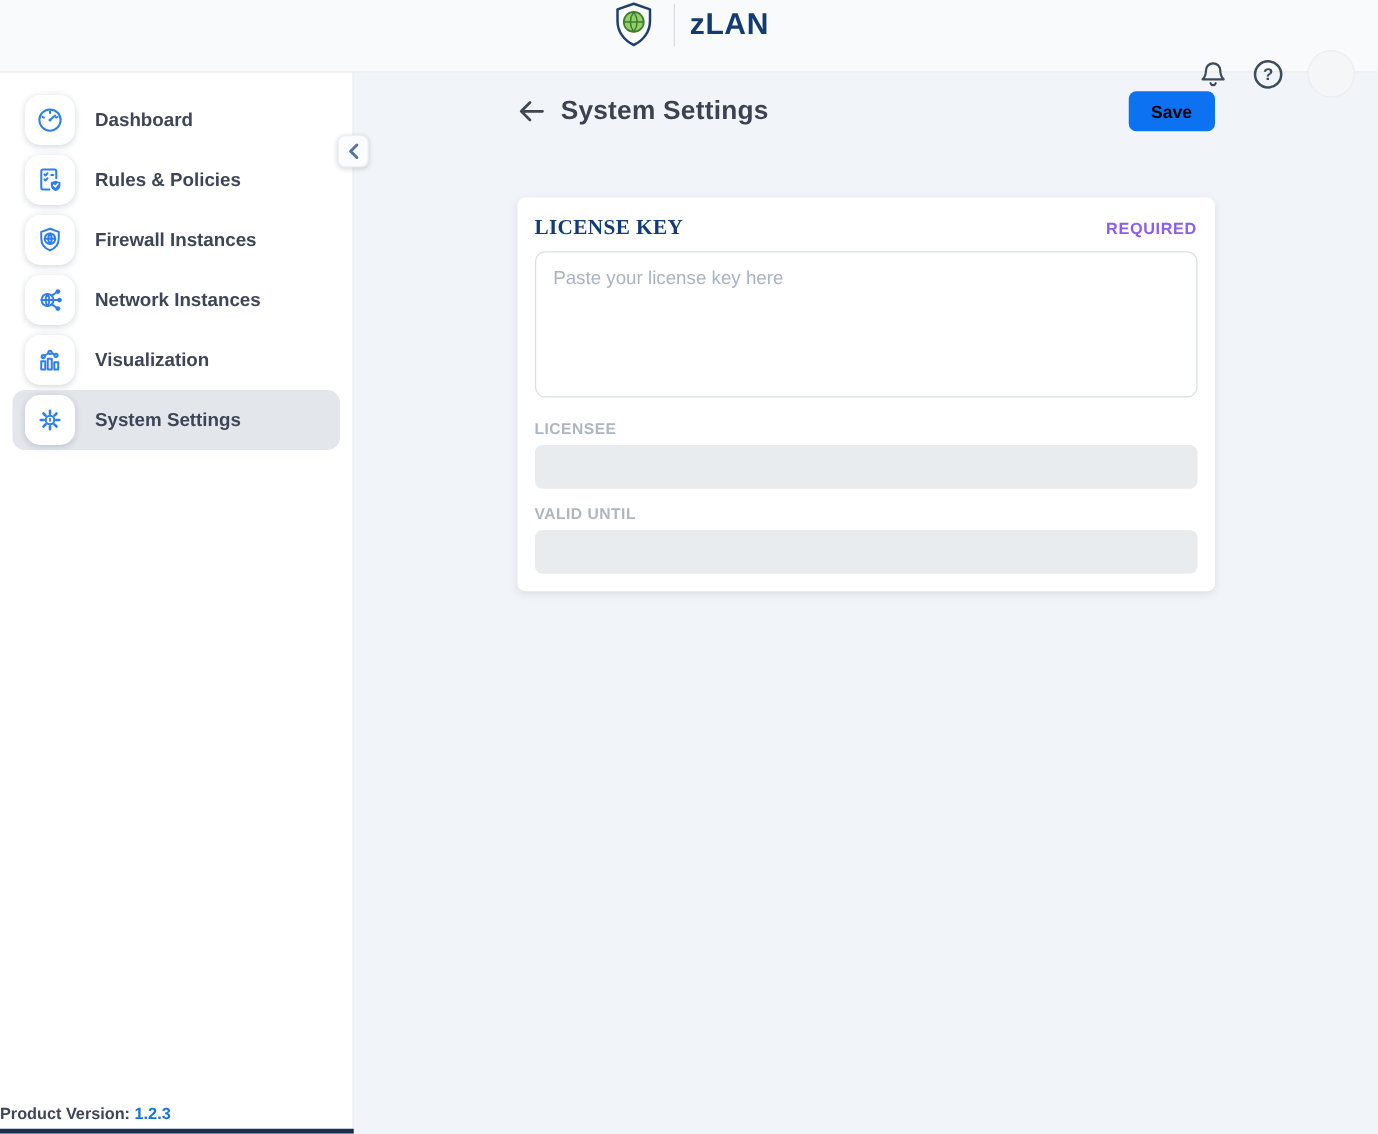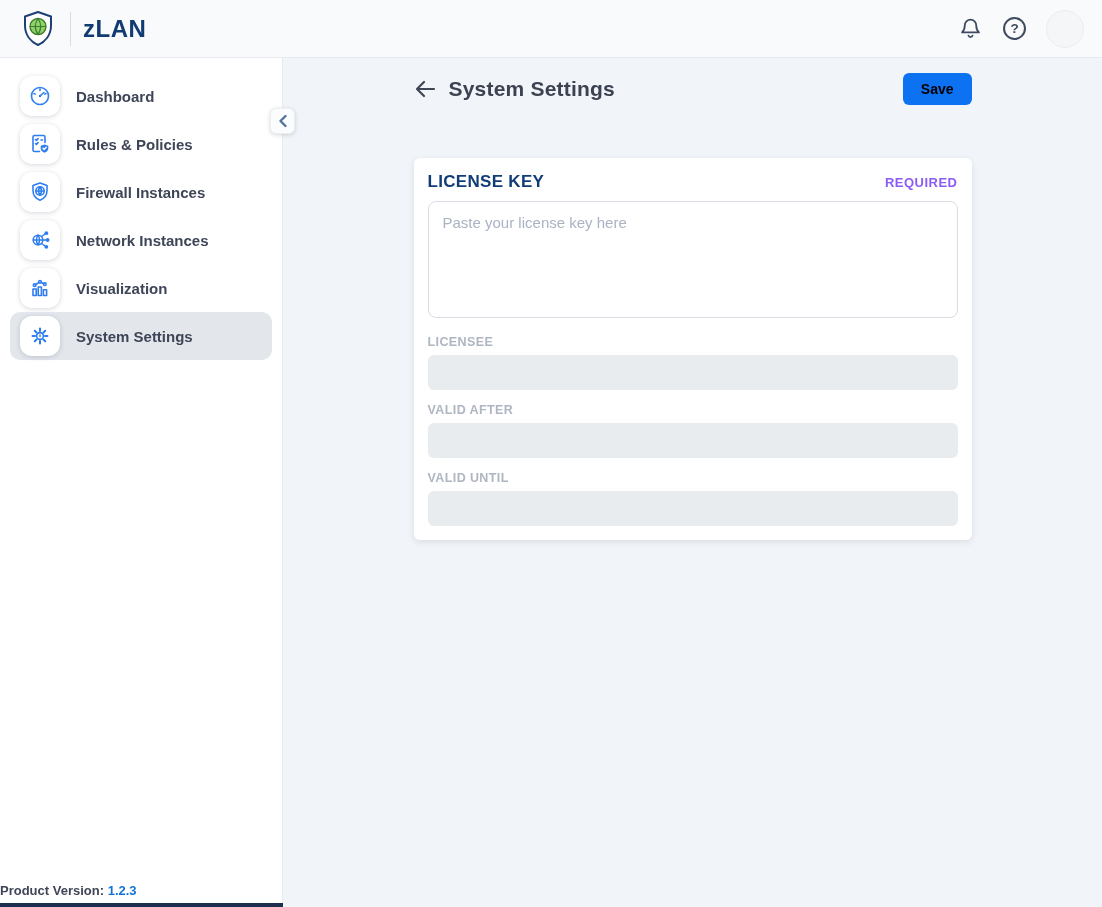--- a/index.html
+++ b/index.html
@@ -8,21 +8,21 @@
     font-family:"Liberation Sans", sans-serif;
     background:#f1f4f8;
     position:relative;
     overflow:hidden;
   }
 
   
   .app-header {
     position:absolute; top:0; left:0; right:0; height:58px;
     background:#f8fafc; border-bottom:1px solid #e7eaee;
-    display:flex; align-items:center; padding:0 18px; z-index:8;
+    display:flex; align-items:center; padding:0 18px; z-index:8;flex-direction:column;
   }
   .logo-wrap { display:flex; align-items:center; gap:12px; }
   .brand-divider { width:1px; height:34px; background:#d9dde3; }
   .brand-text {
     font-size:24px; font-weight:bold; color:#123a73; letter-spacing:.5px;
   }
   .header-actions { margin-left:auto; display:flex; align-items:center; gap:18px; }
   .header-icon-btn { background:none; border:none; cursor:pointer; display:flex; align-items:center; }
   .avatar {
     width:38px; height:38px; border-radius:50%;
@@ -73,21 +73,21 @@
     border-radius:6px; font-size:14px; font-weight:700; padding:8px 18px;
     cursor:pointer; font-family:inherit;
   }
 
   .card {
     width:558px; margin:52px auto 0; background:#ffffff; border-radius:6px;
     box-shadow:0 2px 7px rgba(25,39,60,.10); padding:14px;
   }
   .card-head { display:flex; justify-content:space-between; align-items:center; margin-bottom:9px; }
   .card-title {
-    font-family:Liberation Sans, sans-serif;
+    font-family:Liberation Serif, serif;
     font-size:17px; font-weight:900; color:#123c78; letter-spacing:.3px;
   }
   .required-badge { font-size:13px; font-weight:700; color:#8b5cf6; letter-spacing:.5px; }
   .license-textarea {
     width:100%; height:117px; resize:none; outline:none;
     border:1px solid #d9dde4; border-radius:8px; padding:12px 14px;
     font-family:inherit; font-size:15px; color:#3e4557; background:#ffffff;
   }
   .license-textarea::placeholder { color:#a9b3c2; }
   .field-label {
@@ -251,24 +251,20 @@
       <span class="required-badge">REQUIRED</span>
     </div>
 
     <textarea class="license-textarea" placeholder="Paste your license key here" style=""></textarea>
 
     <div>
       <div class="field-label">LICENSEE</div>
       <input class="field-input" type="text" disabled="" style="">
     </div>
 
-    <div>
-      <div class="field-label">VALID AFTER</div>
-      <input class="field-input" type="text" disabled="" style="">
-    </div>
 
     <div>
       <div class="field-label">VALID UNTIL</div>
       <input class="field-input" type="text" disabled="" style="">
     </div>
   </section>
 
 </main>
 
 </body></html>

